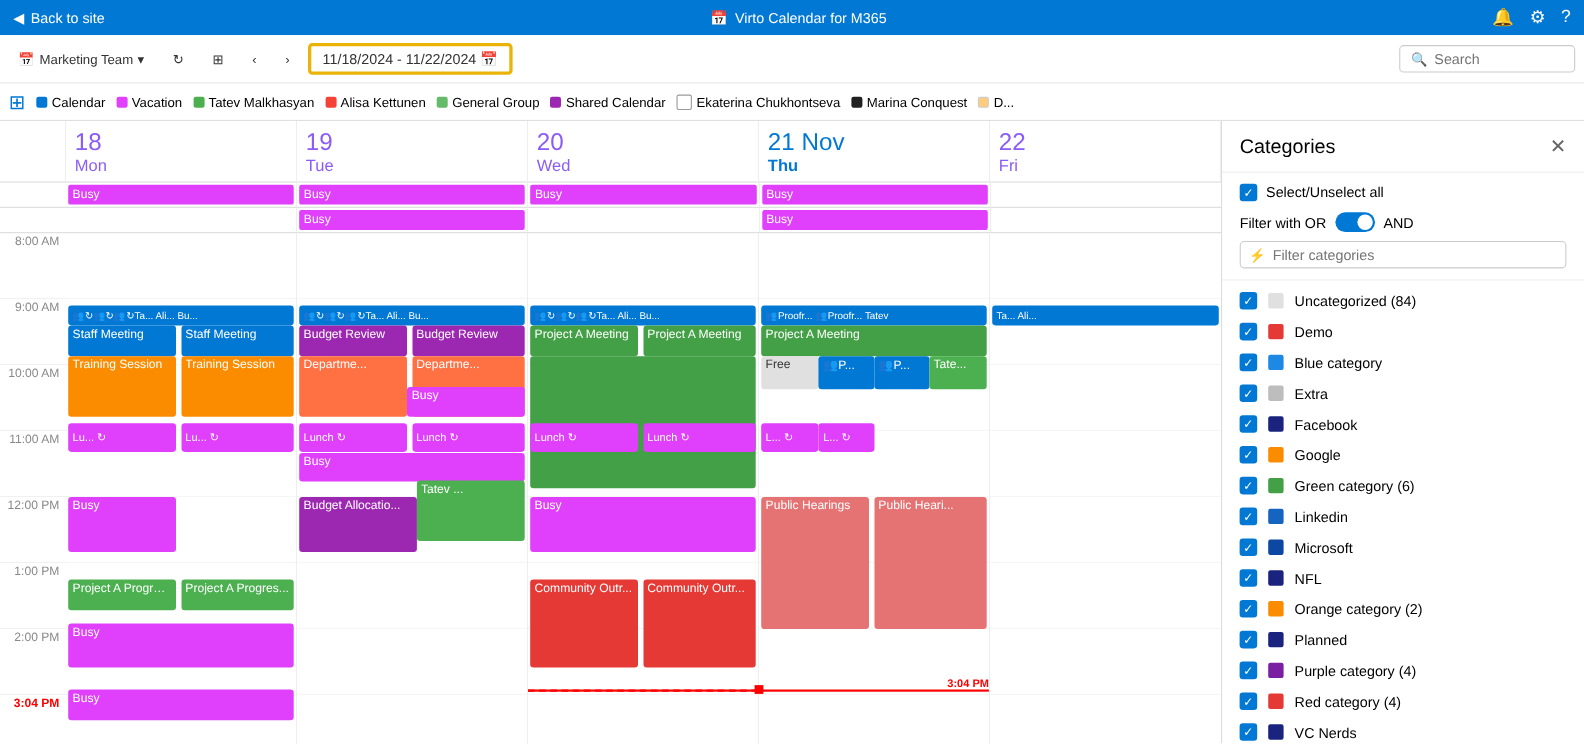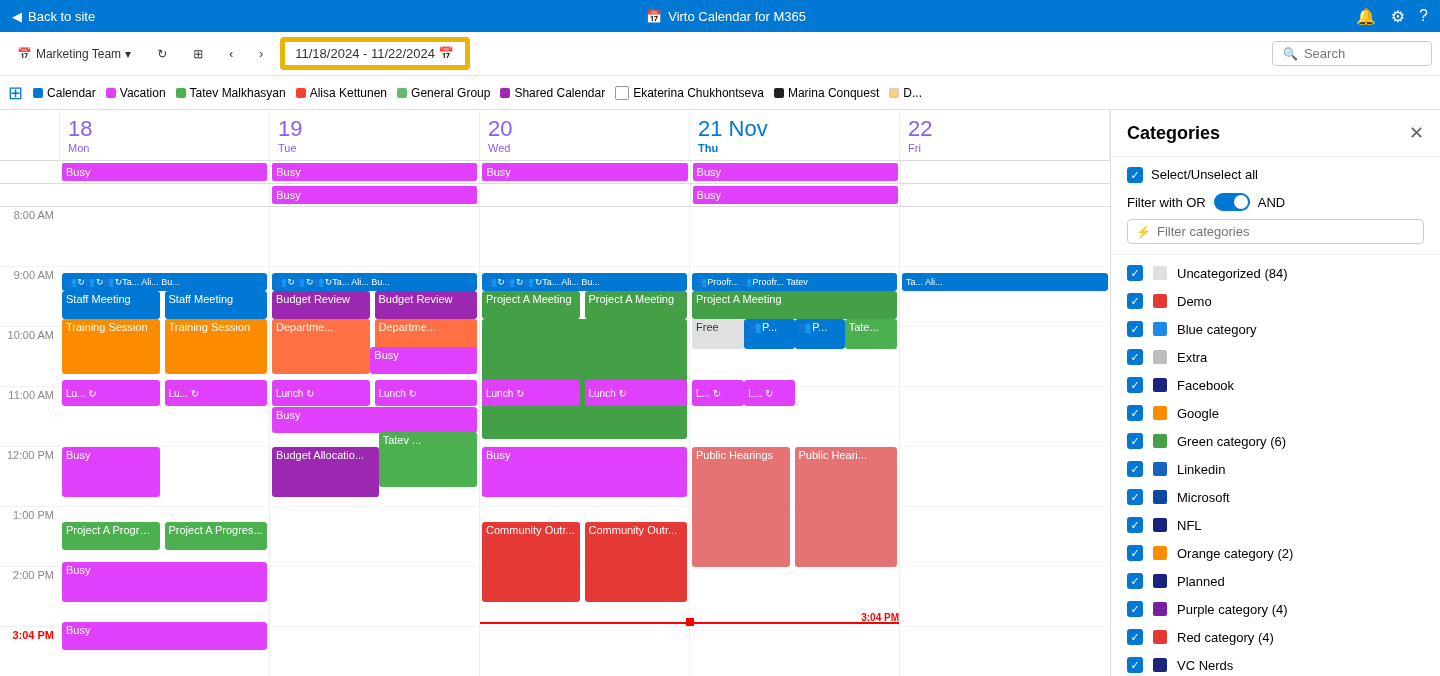--- a/index.html
+++ b/index.html
@@ -30,21 +30,21 @@
       gap: 8px;
       background: #fff;
     }
     .toolbar-group { display: flex; align-items: center; gap: 4px; }
     .toolbar-btn {
       background: none; border: 1px solid transparent; border-radius: 4px;
       padding: 4px 8px; cursor: pointer; font-size: 12px; color: #333;
       display: flex; align-items: center; gap: 4px;
     }
     #date-range-btn {
-      background: none; border: 5px solid #eab308; border-radius: 4px;
+      background: none; border: 3px solid #eab308; border-radius: 4px;
       padding: 4px 10px; cursor: pointer; font-size: 13px; color: #333;
     }
     #search-box {
       margin-left: auto;
       display: flex; align-items: center;
       border: 1px solid #ccc; border-radius: 4px;
       padding: 4px 10px; gap: 6px; background: #fff;
       width: 160px;
     }
     #search-box input { border: none; outline: none; font-size: 13px; width: 100%; }
@@ -66,21 +66,21 @@
     #calendar { flex: 1; overflow: hidden; display: flex; flex-direction: column; }
 
     
     #day-headers {
       display: grid; grid-template-columns: 60px repeat(5, 1fr);
       border-bottom: 1px solid #ddd; background: #fff;
     }
     .day-header { padding: 6px 8px; font-size: 13px; color: #8b5cf6; border-right: 1px solid #eee; }
     .day-header.today { color: #0078d4; font-weight: 600; }
     .day-num { font-size: 22px; font-weight: 300; }
-    .day-name { font-size: 11px; }
+    .day-name { font-size: 15px; }
 
     
     #time-grid { display: flex; flex: 1; overflow-y: auto; }
     #time-labels { width: 60px; flex-shrink: 0; }
     .time-label { height: 60px; padding: 2px 6px; font-size: 11px; color: #888; text-align: right; border-bottom: 1px solid #f0f0f0; }
 
     
     #day-columns { display: grid; grid-template-columns: repeat(5, 1fr); flex: 1; }
     .day-col { border-right: 1px solid #eee; position: relative; }
     .hour-block { height: 60px; border-bottom: 1px solid #f5f5f5; }
@@ -97,21 +97,21 @@
 
     
     #right-panel {
       width: 330px; border-left: 1px solid #ddd; background: #fff;
       display: flex; flex-direction: column;
     }
     #panel-header {
       display: flex; align-items: center; justify-content: space-between;
       padding: 12px 16px; border-bottom: 1px solid #eee;
     }
-    #panel-title { font-size: 18px; font-weight: 700; }
+    #panel-title { font-size: 18px; font-weight: 400; }
     #panel-close { cursor: pointer; font-size: 18px; color: #666; background: none; border: none; }
 
     #panel-controls { padding: 10px 16px; border-bottom: 1px solid #eee; }
     .select-all-row { display: flex; align-items: flex-start; gap: 8px; margin-bottom: 10px; }
     .select-all-row label { font-size: 13px; cursor: pointer; }
     .filter-row { display: flex; align-items: center; gap: 8px; font-size: 13px; }
     .toggle { width: 36px; height: 18px; background: #0078d4; border-radius: 9px; position: relative; cursor: pointer; }
     .toggle::after { content: ''; position: absolute; width: 14px; height: 14px; background: white; border-radius: 50%; top: 2px; left: 20px; }
     .filter-input-row {
       margin-top: 8px; display: flex; align-items: center;

